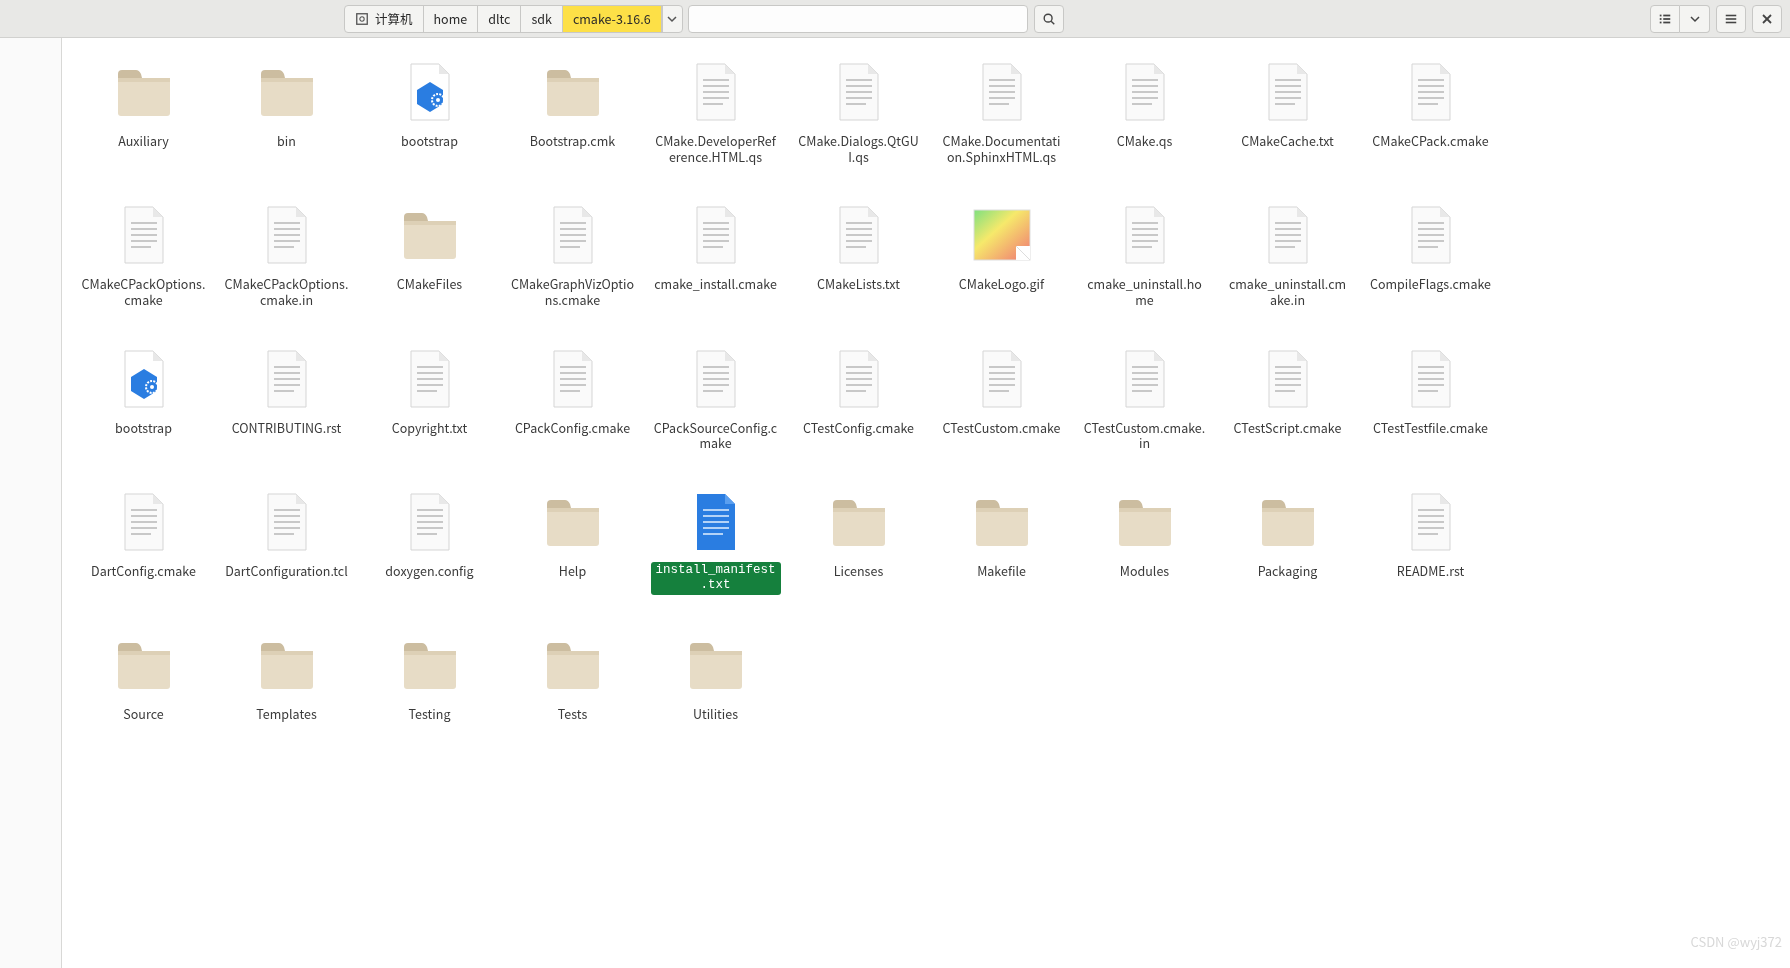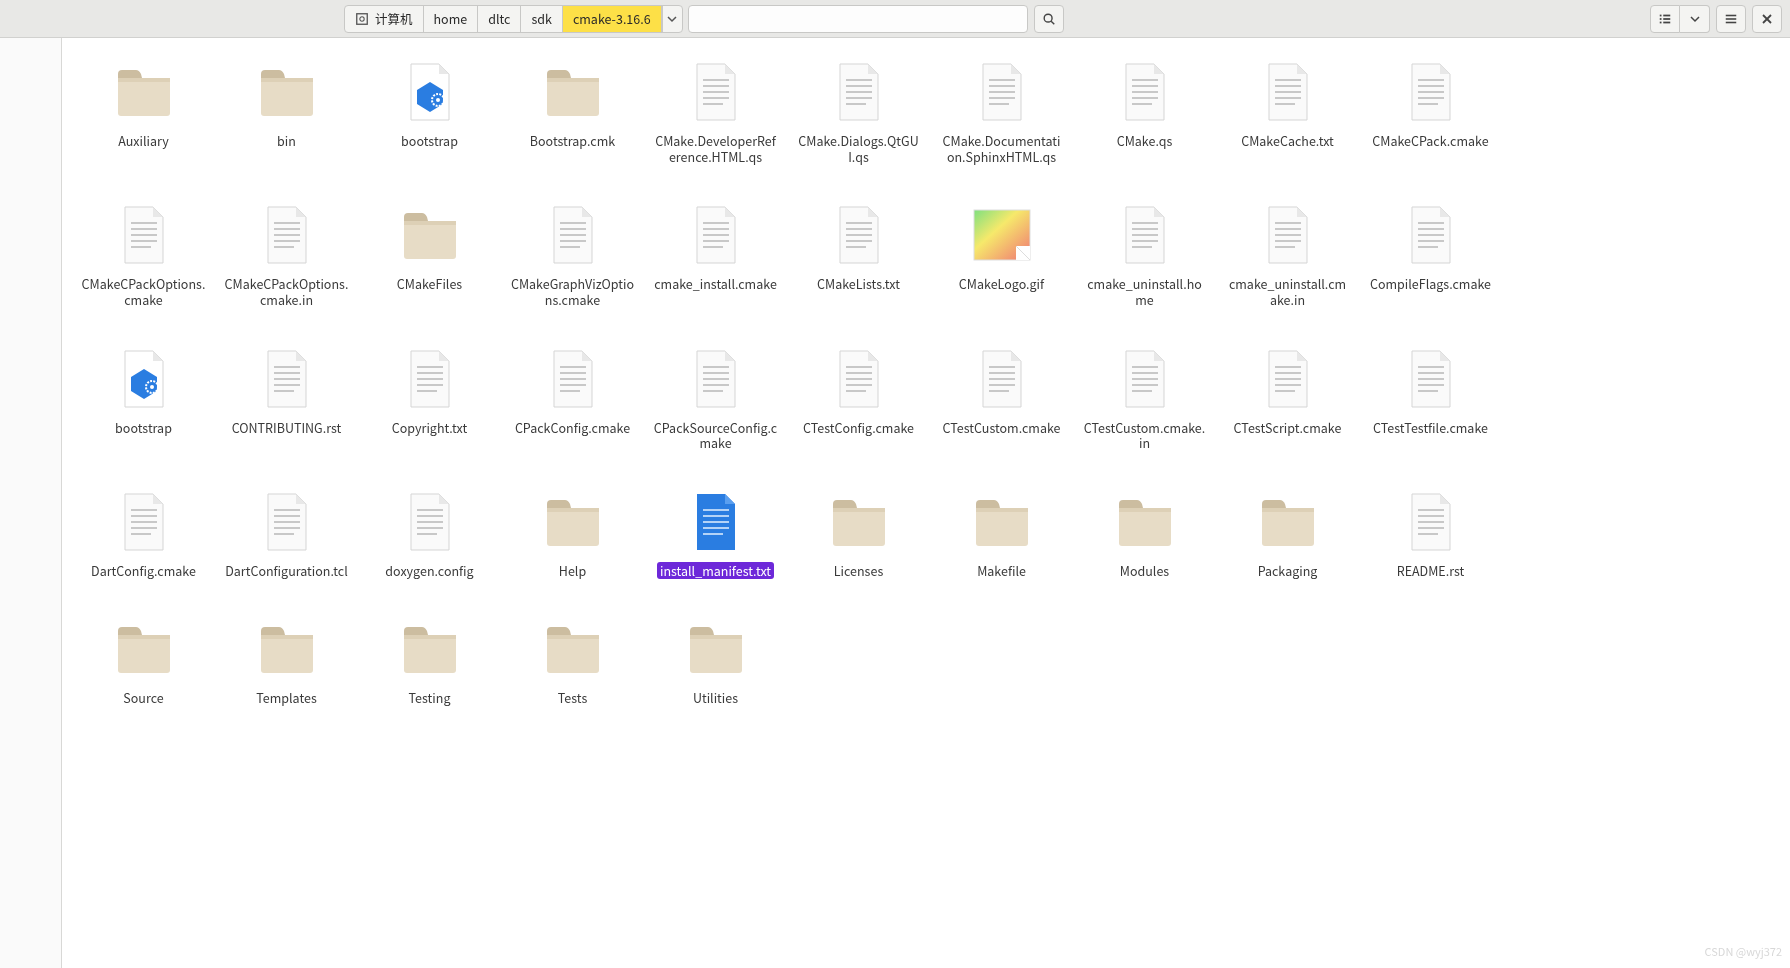--- a/index.html
+++ b/index.html
@@ -117,28 +117,29 @@
       font-size: 12.5px;
       text-align: center;
       max-width: 130px;
       line-height: 1.25;
       word-break: break-word;
       padding: 1px 3px;
       border-radius: 3px;
       color: #3a3a3a;
     }
     .file-item.selected .file-label {
-      background: #6d28d9;
+      background: #15803d;
       color: #fff;
+      font-family: Liberation Mono, monospace;
     }
     .watermark {
       position: absolute;
       right: 8px;
-      bottom: 9px;
-      font-size: 11px;
+      bottom: 17px;
+      font-size: 13px;
       color: #d8d8d8;
       margin-top: 46px;
     }
     
     .icon-svg { display: block; }
   </style>
 </head>
 <body>
 
 <div class="header">

